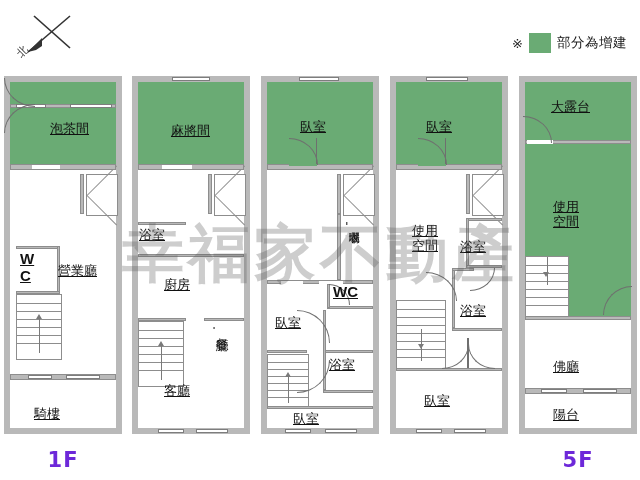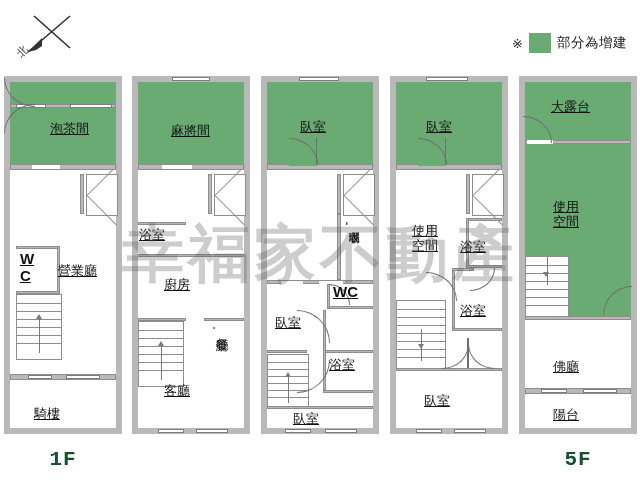--- a/index.html
+++ b/index.html
@@ -76,23 +76,22 @@
   }
   .plan-inner { position: absolute; left:0; top:0; right:0; bottom:0; }
 
   .floor-label {
     position: absolute;
     top: 448px;
     width: 118px;
     text-align: center;
     font-size: 21px;
     font-weight: bold;
-    color: #14532d;
+    color: #6d28d9;
     letter-spacing: 1px;
-    font-family: Liberation Mono, monospace;
   }
 
   
   .green { position: absolute; background: #6aab74; }
 
   
   .w {
     position: absolute;
     background: #b9b9b9;
     box-shadow: inset 0 0 0 1px #8d8d8d;

